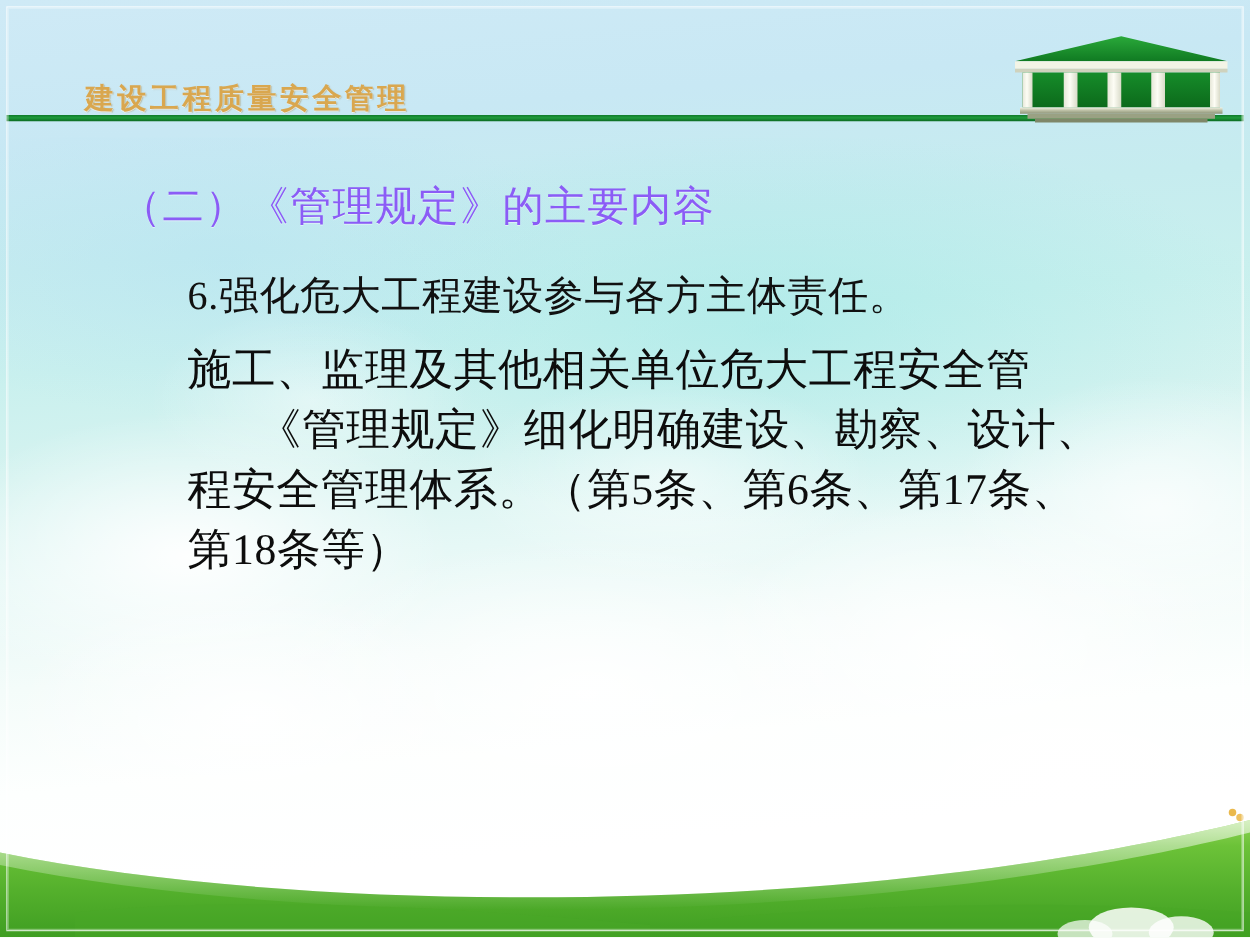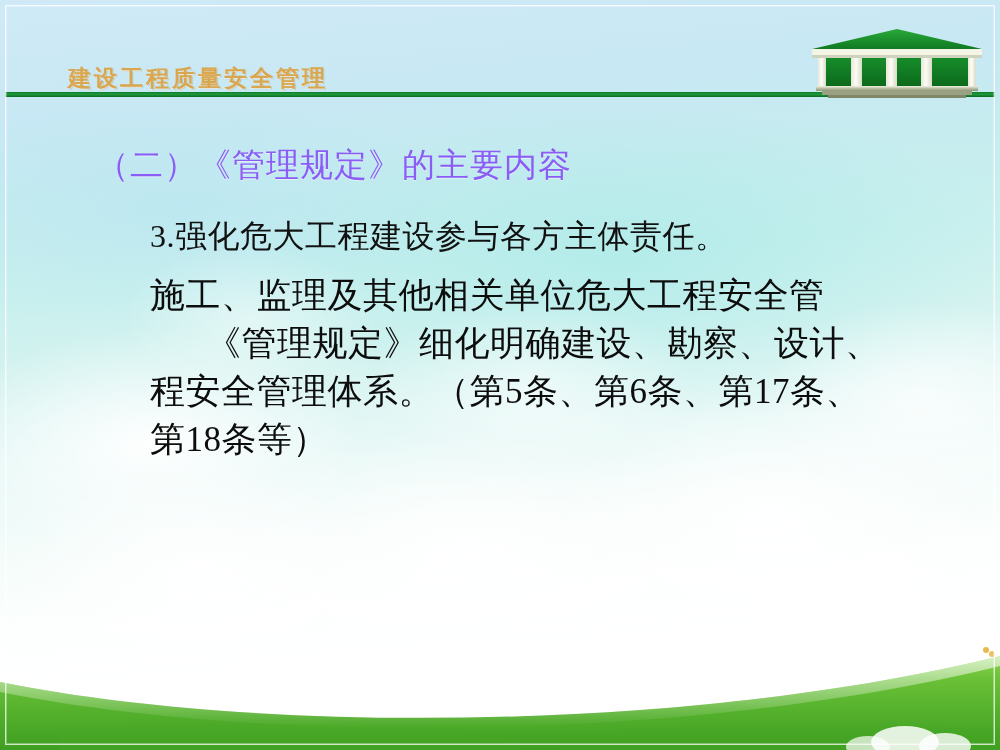--- a/index.html
+++ b/index.html
@@ -242,21 +242,21 @@
       <rect x="160" y="30" width="8" height="28" fill="url(#colG)"></rect>
 
       <rect x="8" y="58" width="162" height="5" fill="url(#baseG)"></rect>
       <rect x="14" y="63" width="150" height="4" fill="#9aa183"></rect>
       <rect x="20" y="67" width="138" height="3" fill="#7f8769"></rect>
     </svg>
   </div>
 
   <div class="subtitle">（二）《管理规定》的主要内容</div>
 
-  <div class="point-heading">3.强化危大工程建设参与各方主体责任。</div>
+  <div class="point-heading">6.强化危大工程建设参与各方主体责任。</div>
 
   <div class="body-block">
     <span class="ln">施工、监理及其他相关单位危大工程安全管</span>
     <span class="ln indent">《管理规定》细化明确建设、勘察、设计、</span>
     <span class="ln">程安全管理体系。（第5条、第6条、第17条、</span>
     <span class="ln">第18条等）</span>
   </div>
 
   <div class="frame"></div>
 </div>

